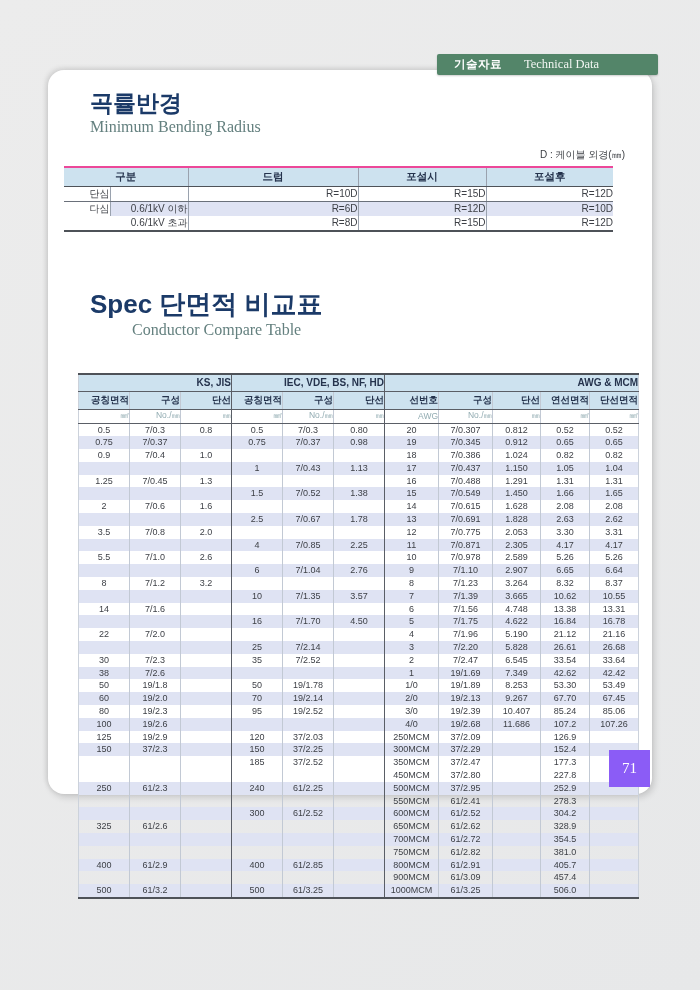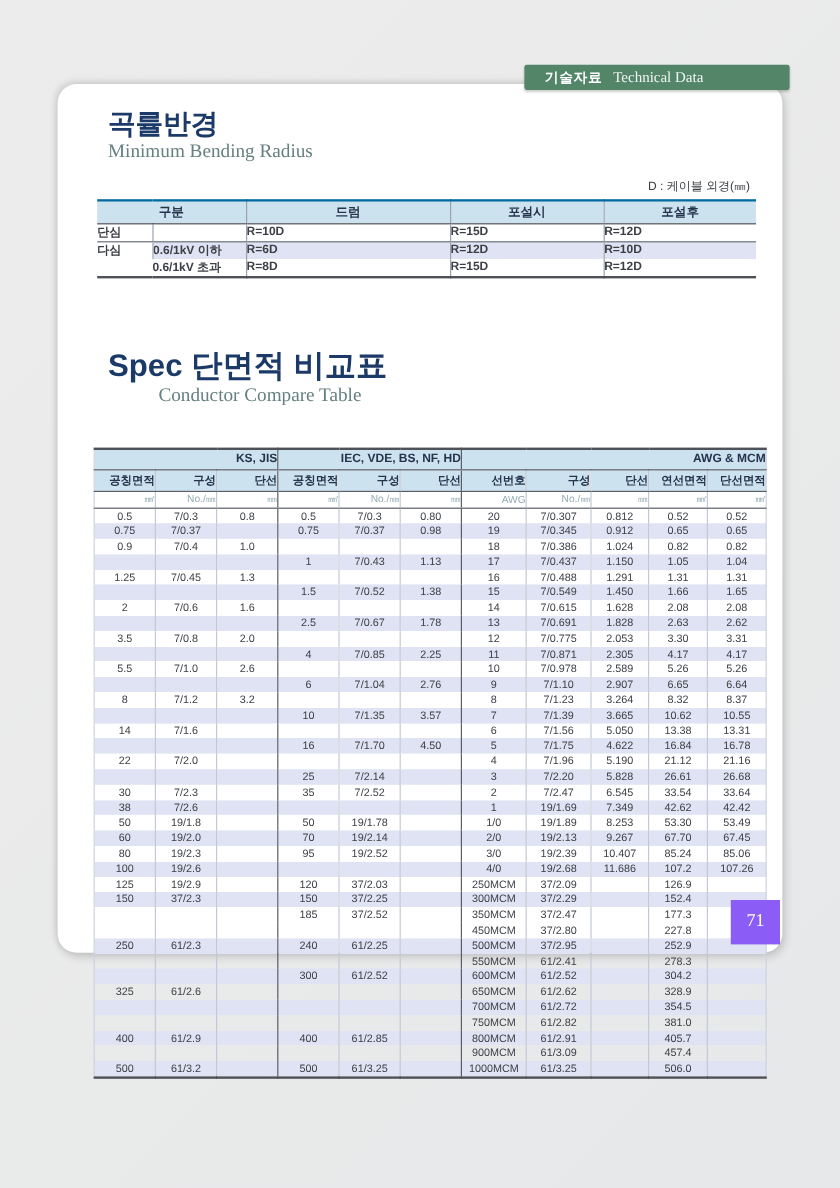--- a/index.html
+++ b/index.html
@@ -7,39 +7,39 @@
   body { font-family:"Liberation Sans","DejaVu Sans",sans-serif; background:#e9eaea; position:relative; overflow:hidden; }
   .stage { position:absolute; inset:0; background:linear-gradient(135deg,#ececec 0%,#e7e8e9 100%); }
 
   .card { position:absolute; left:48px; top:70px; width:604px; height:724px; background:#ffffff;
           border-radius:16px; box-shadow:-2px -2px 5px rgba(0,0,0,0.10), 2px 3px 7px rgba(0,0,0,0.16); }
 
   .badge { position:absolute; left:437px; top:54px; width:221px; height:21px; background:#538569;
            border-radius:2px; display:flex; align-items:center; padding-left:17px;
            box-shadow:0 1px 2px rgba(0,0,0,0.2); }
   .badge .kr { color:#ffffff; font-size:11.5px; font-weight:bold; letter-spacing:0.5px; }
-  .badge .en { color:#f2f6f2; font-size:12.5px; margin-left:9px; font-family:"Liberation Serif","DejaVu Serif",serif; }
+  .badge .en { color:#f2f6f2; font-size:12.5px; margin-left:22px; font-family:"Liberation Serif","DejaVu Serif",serif; }
 
   .s-title { position:absolute; left:42px; color:#1b3a68; font-weight:bold; letter-spacing:0px; }
   .s1-title { top:18px; font-size:23px; }
   .s2-title { top:217px; font-size:26px; }
   .s-sub { position:absolute; left:42px; color:#64807f; font-family:"Liberation Serif","DejaVu Serif",serif; }
   .s1-sub { top:48px; font-size:16px; }
   .s2-sub { top:251px; font-size:16px;margin-left:42px; }
   .note { position:absolute; top:78px; right:27px; font-size:10px; color:#3a3d42; }
 
   table { border-collapse:collapse; table-layout:fixed; }
   th, td { overflow:hidden; white-space:nowrap; }
 
   
-  .t1 { position:absolute; left:33px; top:96px; width:549px;
-        border-top:2px solid #0369a1; border-bottom:2px solid #4e5258; }
+  .t1 { position:absolute; left:16px; top:96px; width:549px;
+        border-top:2px solid #ec4899; border-bottom:2px solid #4e5258; }
   .t1 th { background:#cde2ef; color:#25334d; font-size:10.5px; font-weight:bold;
            height:19px; border-bottom:1.5px solid #4e5258; }
-  .t1 td { font-size:10px; color:#3c3f45; text-align:left; height:14px;font-weight:bold; }
+  .t1 td { font-size:10px; color:#3c3f45; text-align:right; height:14px; }
   .t1 td + td, .t1 th + th { border-left:1px solid #9aa2ae; }
   .t1 tr.r1 td { border-bottom:1px solid #6a707a; }
   .t1 td.stripe { background:#dfe3f3; }
 
   
   .t2 { position:absolute; left:30px; top:303px; width:560px;
         border-top:2px solid #4e5258; border-bottom:2px solid #4e5258;
         border-left:1px solid #ccd2db; border-right:1px solid #ccd2db; }
   .t2 thead th { background:#cde2ef; color:#25334d; font-weight:bold;text-align:right; }
   .t2 tr.group th { font-size:10px; height:17px; border-bottom:1px solid #5a5e66; }
@@ -341,21 +341,21 @@
           </tr>
           <tr>
             <td>14</td>
             <td>7/1.6</td>
             <td></td>
             <td class="gsep"></td>
             <td></td>
             <td></td>
             <td class="gsep">6</td>
             <td>7/1.56</td>
-            <td>5.050</td>
+            <td>4.748</td>
             <td>13.38</td>
             <td>13.31</td>
           </tr>
           <tr class="stripe">
             <td></td>
             <td></td>
             <td></td>
             <td class="gsep">16</td>
             <td>7/1.70</td>
             <td>4.50</td>

